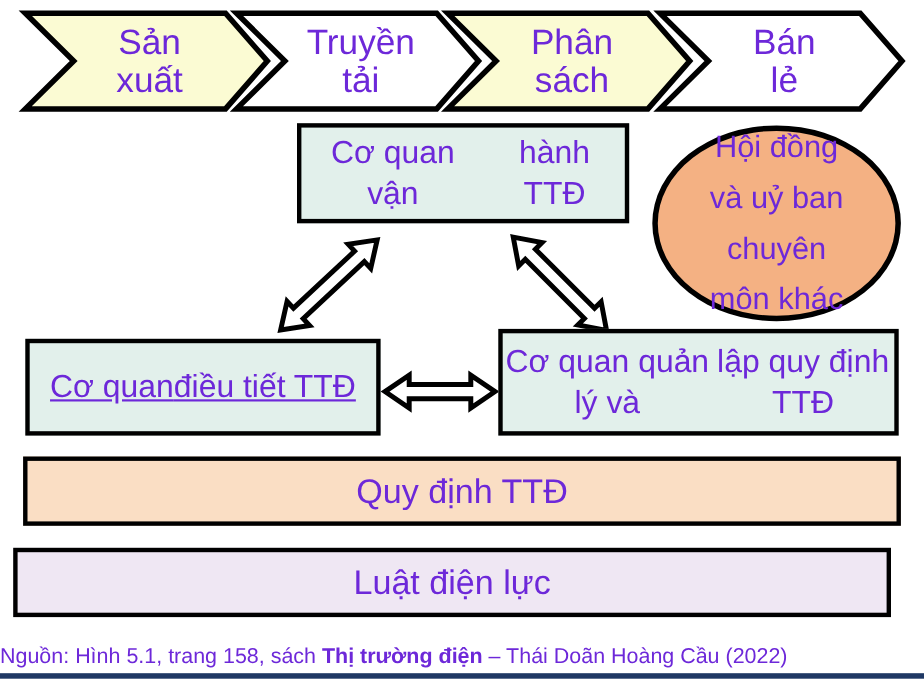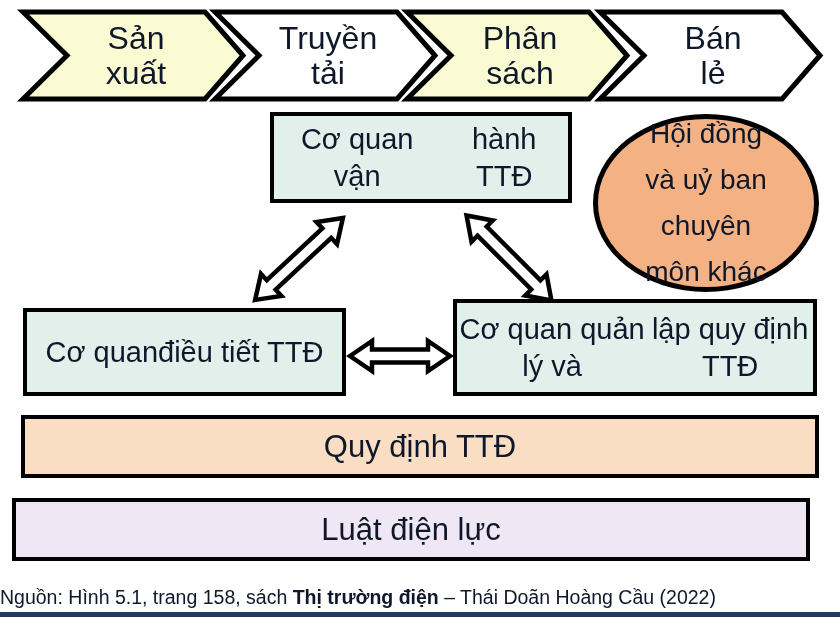--- a/index.html
+++ b/index.html
@@ -1,18 +1,18 @@
 <!DOCTYPE html>
 <html><head>
 <meta charset="utf-8">
 <style>
   html,body { margin:0; padding:0; background:#ffffff; }
   .canvas {
     position:relative; width:840px; height:618px; background:#ffffff;
-    font-family:"Liberation Sans", sans-serif; color:#0f172a; overflow:hidden;
+    font-family:"Liberation Sans", sans-serif; color:#6d28d9; overflow:hidden;
   }
   .layer { position:absolute; left:0; top:0; }
   .chev-label {
     position:absolute; top:12px; height:87px; width:150px;
     display:flex; flex-direction:column; justify-content:center; align-items:center;
     font-size:32px; line-height:35px; text-align:center;
   }
   .shape-box {
     position:absolute; box-sizing:border-box; border:4px solid #000;
     display:flex; flex-direction:row; justify-content:center; align-items:center;
@@ -78,21 +78,21 @@
     <span class="line">hành TTĐ</span>
   </div>
 
   <div class="ellipse" style="left: 593px; top: 114px; width: 226px; height: 178px; background-color: rgb(244, 177, 131);">
     <span class="line">Hội đồng</span>
     <span class="line">và uỷ ban</span>
     <span class="line">chuyên</span>
     <span class="line">môn khác</span>
   </div>
 
-  <div class="shape-box box-label" style="left: 23px; top: 308px; width: 323px; height: 88px; background-color: rgb(226, 240, 235);">
+  <div class="shape-box box-label" style="left: 23px; top: 308px; width: 323px; height: 88px; background-color: rgb(226, 240, 235); text-decoration: underline;">
     <span class="line">Cơ quan</span>
     <span class="line">điều tiết TTĐ</span>
   </div>
 
   <div class="shape-box box-label" style="left: 453px; top: 299px; width: 364px; height: 97px; background-color: rgb(226, 240, 235);">
     <span class="line">Cơ quan quản lý và</span>
     <span class="line">lập quy định TTĐ</span>
   </div>
 
   <div class="shape-box bar-label" style="left: 21px; top: 415px; width: 798px; height: 63px; background-color: rgb(250, 222, 196);">

